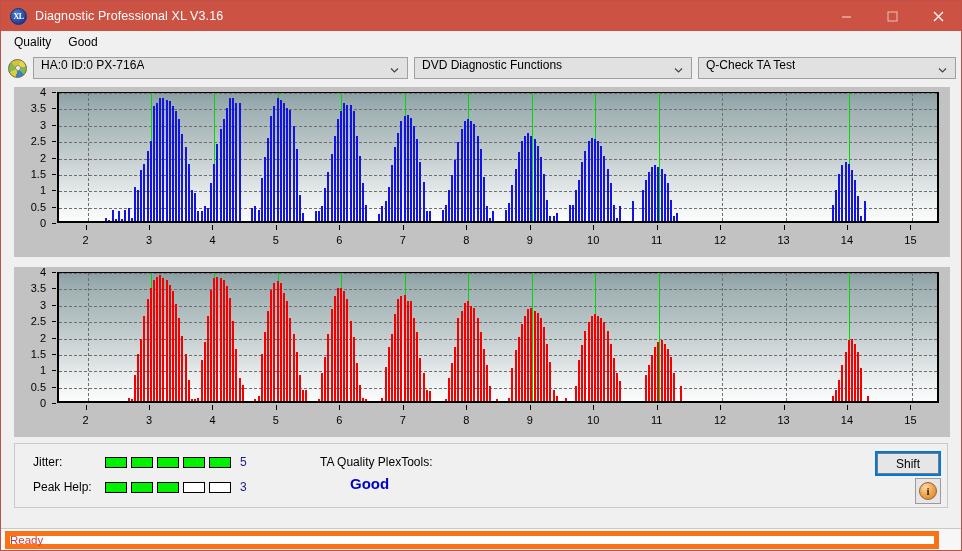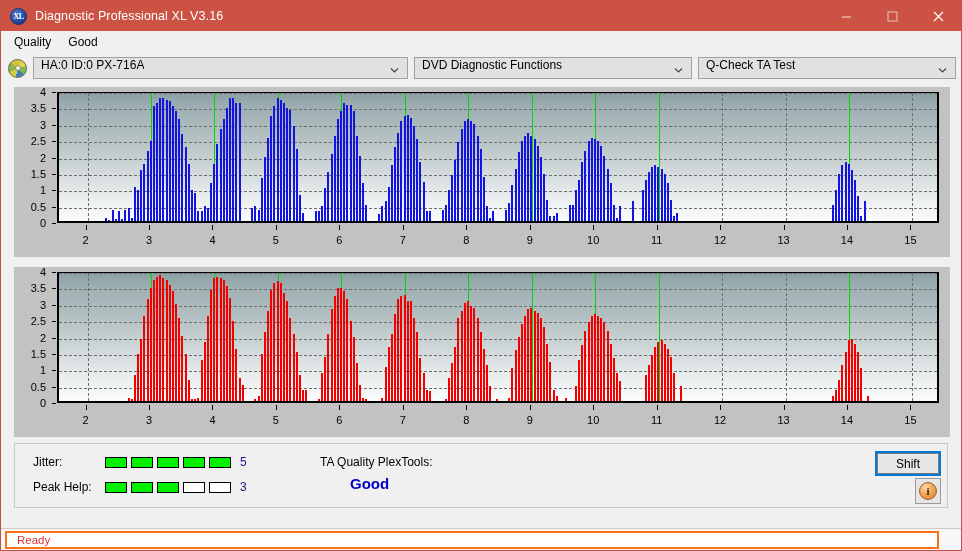--- a/index.html
+++ b/index.html
@@ -180,22 +180,22 @@
 
   
   .statusbar{
     height:22px;flex:0 0 22px;background:#f7f7f7;
     border-top:1px solid #c9c9c9;
     display:flex;align-items:center;
     box-sizing:border-box;
   }
   .status-field{
     margin-left:4px;height:18px;flex:1 1 auto;margin-right:22px;
-    background:#ffffff;border:2px solid #f97316;box-sizing:border-box;
-    display:flex;align-items:center;padding-left:10px;
+    background:#ffffff;border:5px solid #f97316;box-sizing:border-box;
+    display:flex;align-items:center;padding-left:0;
     font-size:11.5px;color:#e03131;
   }
 </style>
 </head>
 <body>
 
 <div id="app">
 
   <div class="titlebar">
     <div class="app-icon">XL</div>

